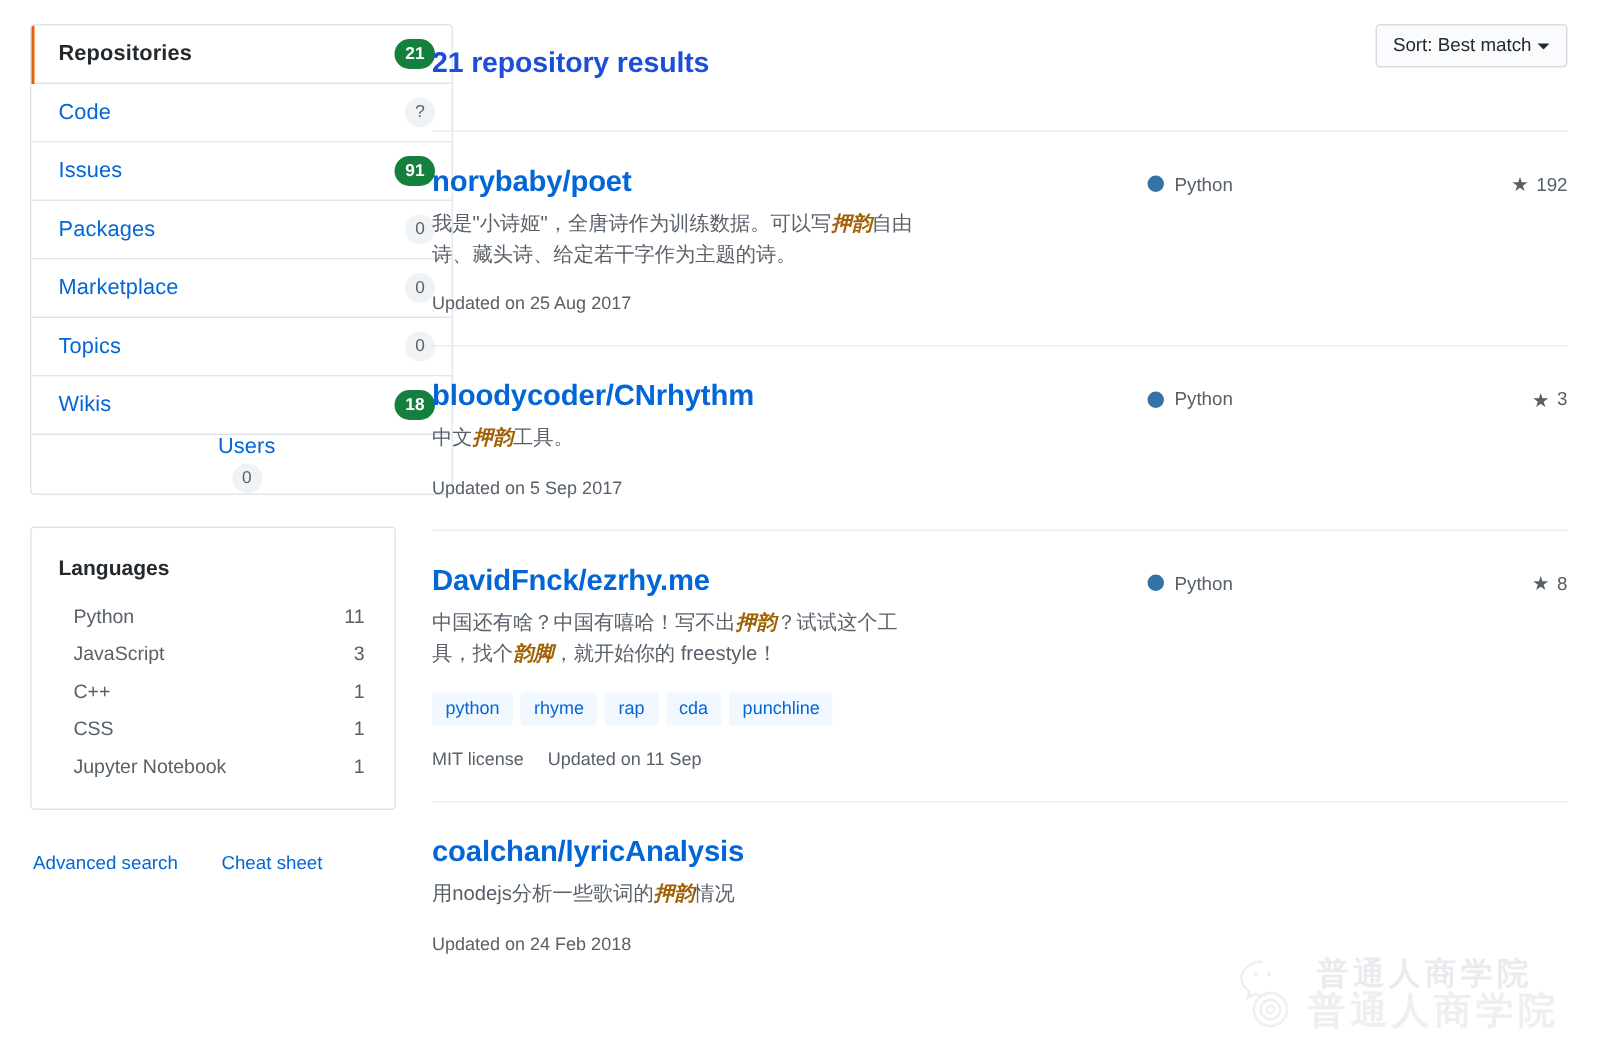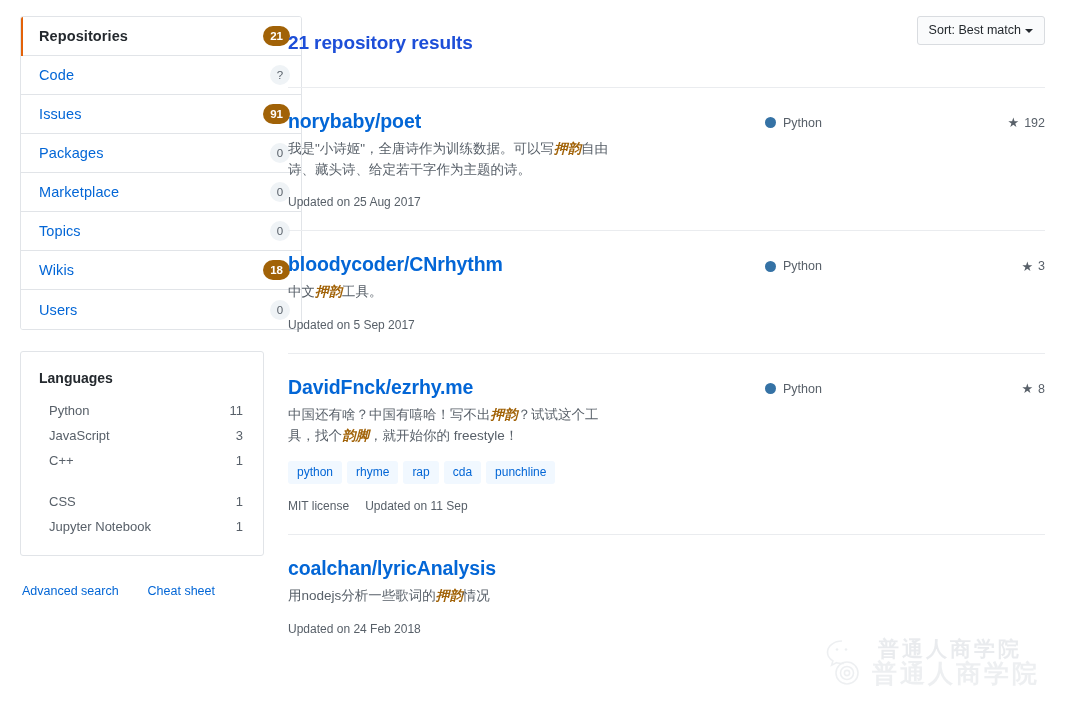--- a/index.html
+++ b/index.html
@@ -62,21 +62,21 @@
   }
   .badge {
     min-width: 26px;
     height: 20px;
     padding: 0 7px;
     border-radius: 10px;
     font-size: 11.5px;
     line-height: 20px;
     text-align: center;
     font-weight: 600;
-    background: #a16207;
+    background: #15803d;
     color: #fff;
   }
   .badge.muted {
     background: #eff3f6;
     color: #586069;
     font-weight: 400;
     min-width: 20px;
     padding: 0 6px;
   }
 
@@ -291,42 +291,42 @@
           <span class="badge muted">0</span>
         </a>
         <a class="nav-item" href="#" style="text-decoration: none;">
           <span class="nav-label">Topics</span>
           <span class="badge muted">0</span>
         </a>
         <a class="nav-item" href="#" style="text-decoration: none;">
           <span class="nav-label">Wikis</span>
           <span class="badge">18</span>
         </a>
-        <a class="nav-item" href="#" style="text-decoration: none;">
+        <a class="nav-item" href="#" style="text-decoration: none; flex-direction: column;">
           <span class="nav-label">Users</span>
           <span class="badge muted">0</span>
         </a>
       </nav>
 
     <section class="lang-card">
       <div class="lang-title">Languages</div>
       <div>
           <a class="lang-row" href="#" style="text-decoration: none;">
             <span class="lang-name">Python</span>
             <span class="lang-count">11</span>
           </a>
           <a class="lang-row" href="#" style="text-decoration: none;">
             <span class="lang-name">JavaScript</span>
             <span class="lang-count">3</span>
           </a>
           <a class="lang-row" href="#" style="text-decoration: none;">
             <span class="lang-name">C++</span>
             <span class="lang-count">1</span>
           </a>
-          <a class="lang-row" href="#" style="text-decoration: none; margin-top: 16px;">
+          <a class="lang-row" href="#" style="text-decoration: none;">
             <span class="lang-name">CSS</span>
             <span class="lang-count">1</span>
           </a>
           <a class="lang-row" href="#" style="text-decoration: none;">
             <span class="lang-name">Jupyter Notebook</span>
             <span class="lang-count">1</span>
           </a>
         </div>
     </section>
 

